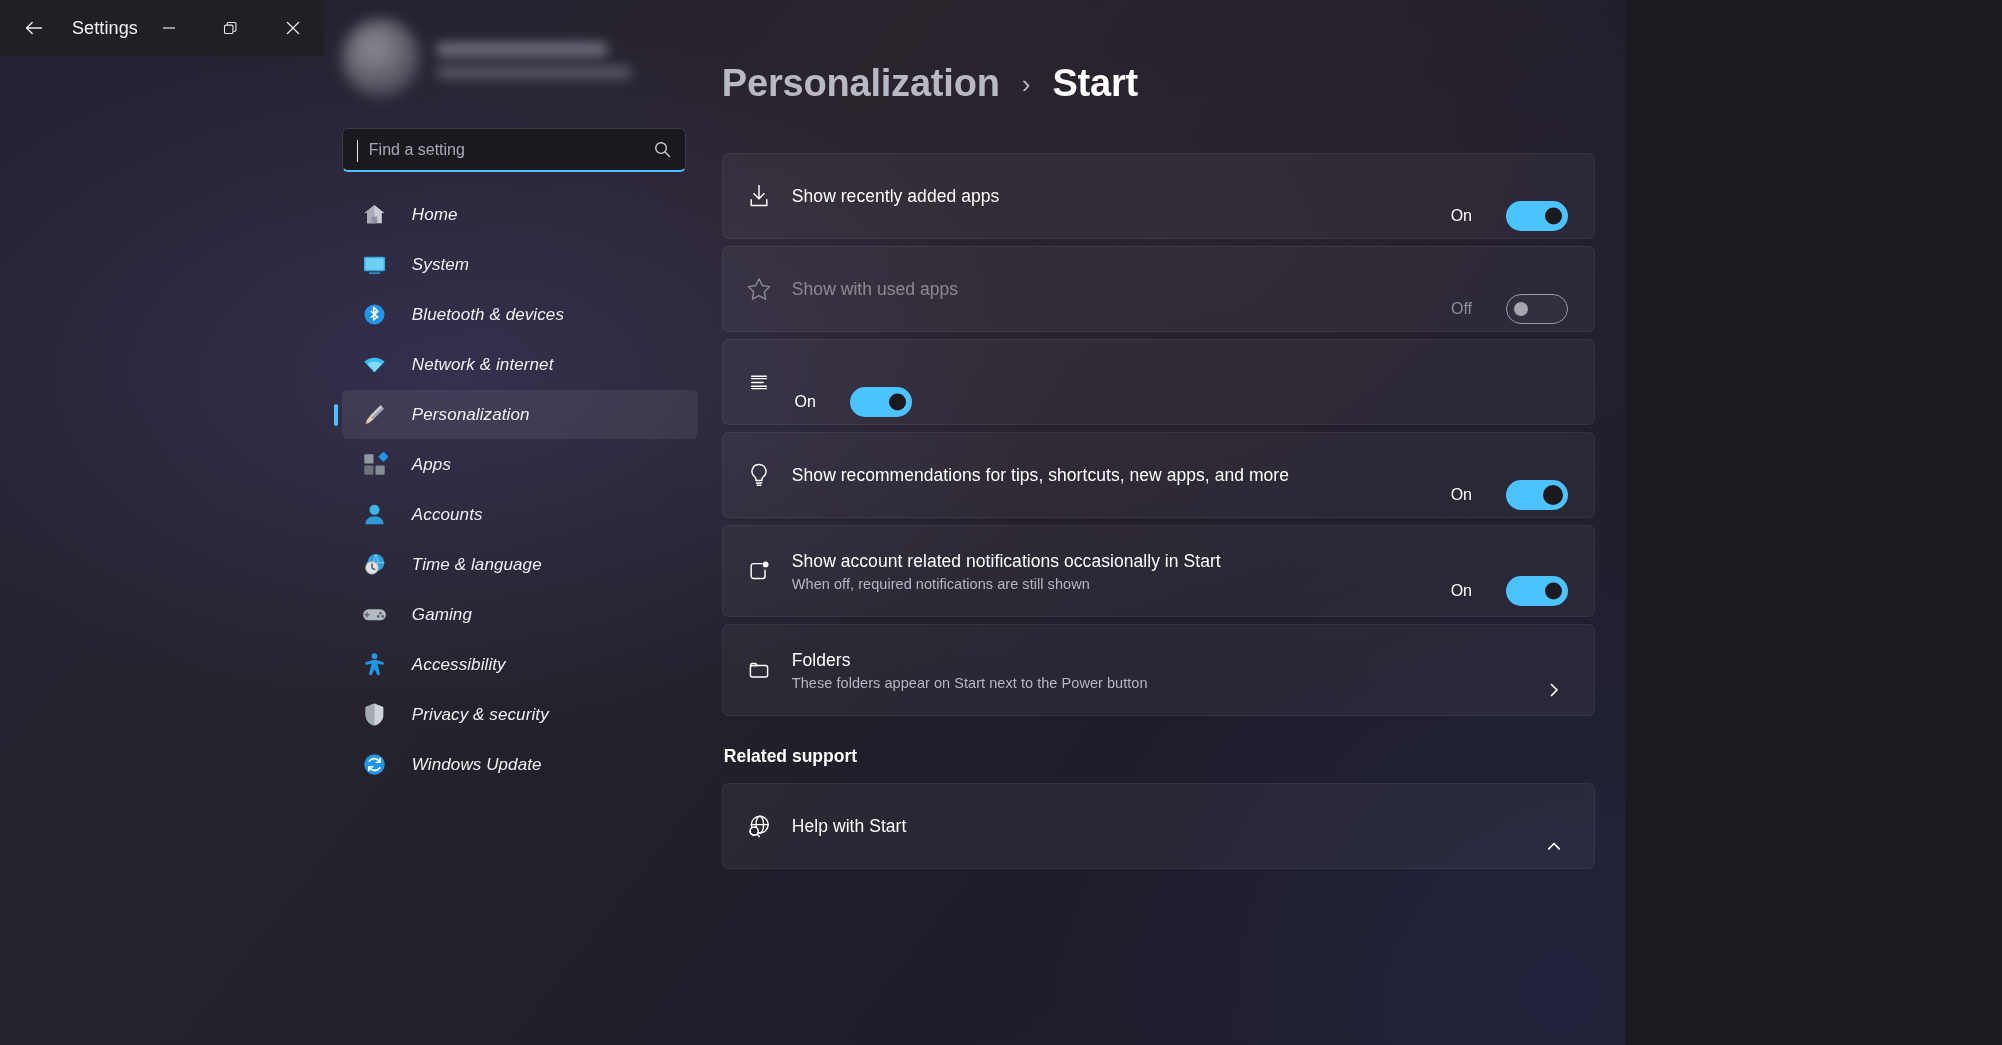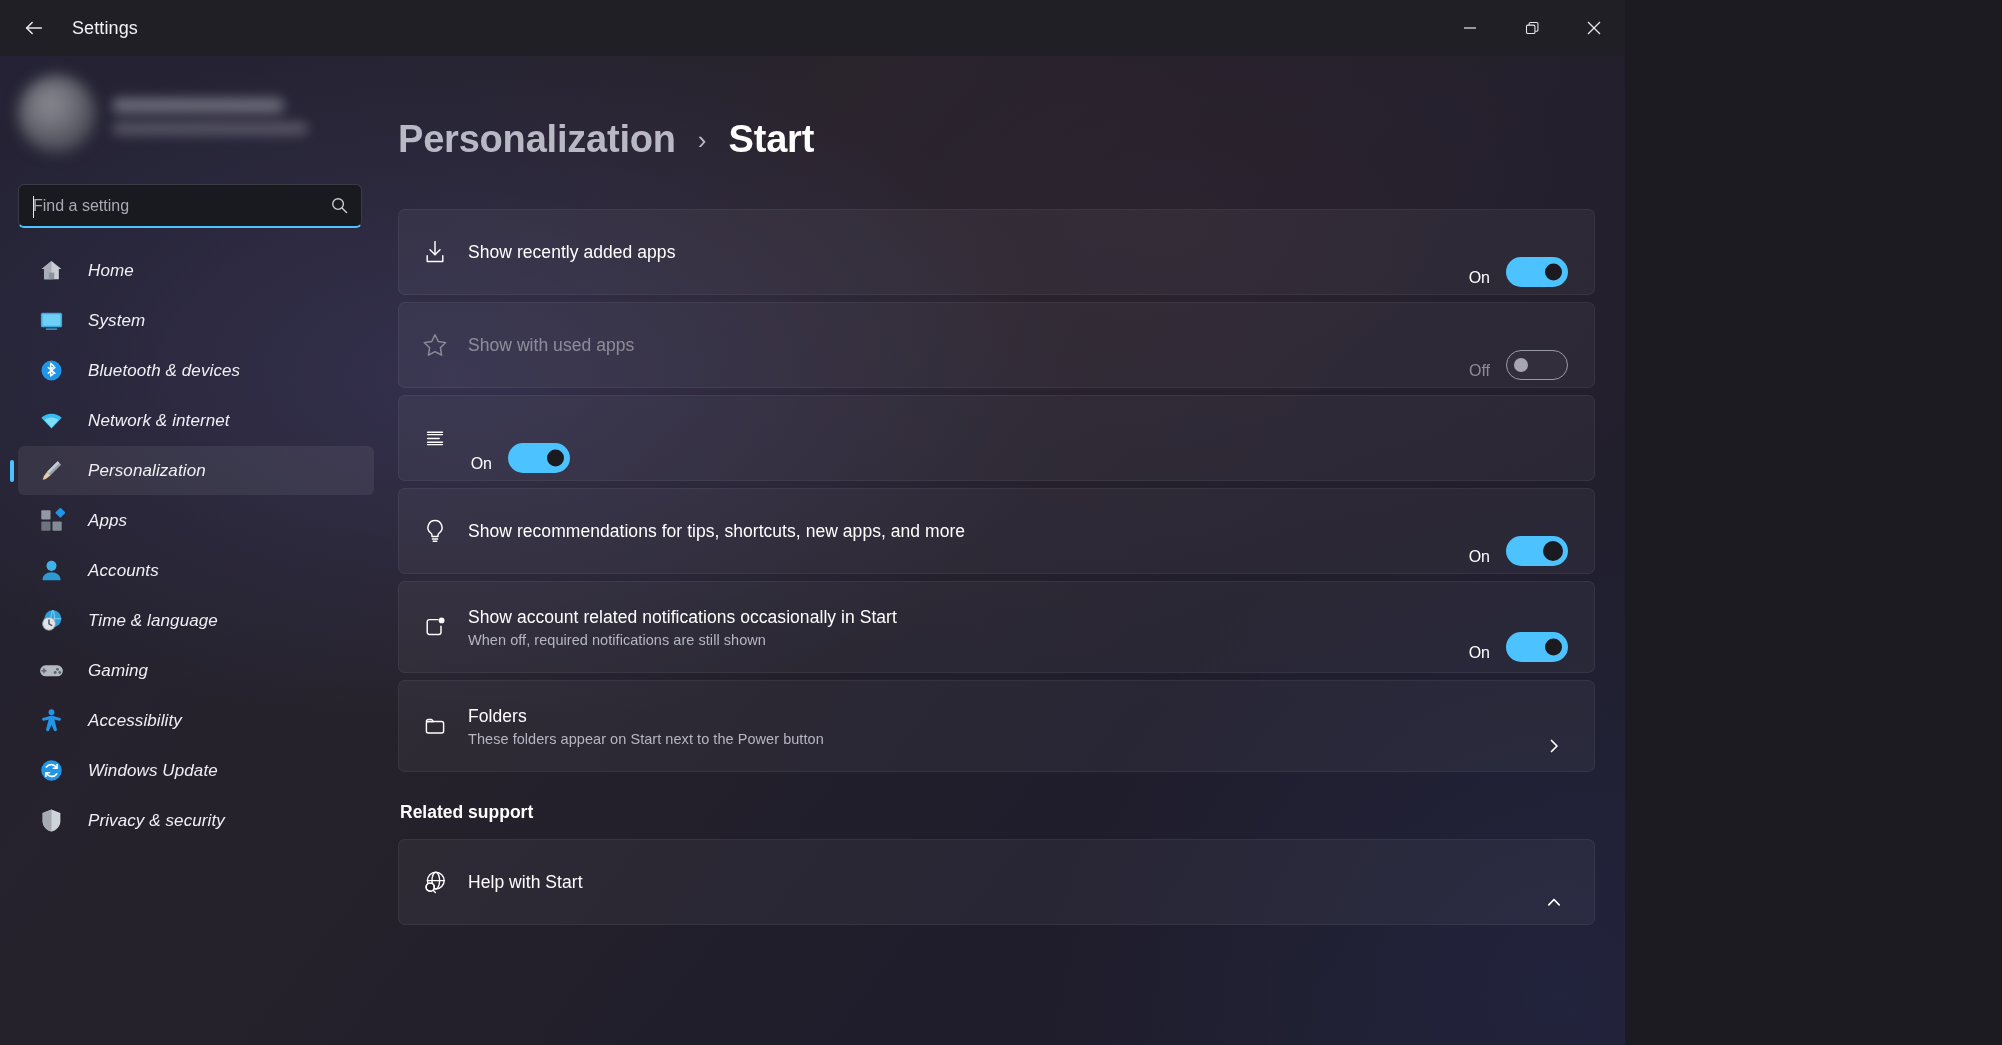--- a/index.html
+++ b/index.html
@@ -5,21 +5,21 @@
   * { margin:0; padding:0; box-sizing:border-box; }
   html,body {
     width:2002px; height:1045px; overflow:hidden;
     background:#1c1b22;
     font-family:"Liberation Sans","DejaVu Sans",sans-serif;
     color:#ffffff;
     -webkit-font-smoothing:antialiased;
   }
 
   
-  #app { position:relative; width:1625px; height:1045px; display:flex; flex-direction:column;border-radius:27px; }
+  #app { position:relative; width:1625px; height:1045px; display:flex; flex-direction:row;border-radius:27px; }
 
   
   #bgwash {
     position:absolute; inset:0;
     background:
       radial-gradient(900px 520px at 28% 36%, rgba(66,62,110,.50) 0%, rgba(40,38,70,0) 68%),
       radial-gradient(1100px 680px at 72% 22%, rgba(58,42,52,.38) 0%, rgba(40,30,40,0) 70%),
       radial-gradient(700px 700px at 96% 95%, rgba(36,40,78,.45) 0%, rgba(30,32,60,0) 72%),
       linear-gradient(128deg,#242235 0%,#26222b 38%,#1f1d2b 70%,#201f2e 100%);
     pointer-events:none;
@@ -72,20 +72,21 @@
     border:1px solid #3b3b46;
     border-bottom:2px solid #4cc2ff;
     border-radius:6px;
     display:flex; align-items:center; padding:0 12px 0 14px;
     position:relative;
   }
   #searchinput {
     flex:1; background:transparent; border:none; outline:none;
     color:#e6e6ea; font-size:16px; font-family:inherit;
     caret-color:#e6e6ea;
+    padding-left:12px;
   }
   #searchinput::placeholder { color:#a9a9b4; }
   #search-caret { position:absolute; left:14px; top:11px; width:1px; height:22px; background:#e9e9ee; }
   #searchicon { flex:0 0 20px; display:flex; align-items:center; justify-content:center; color:#c9c9d2; }
 
   
   #nav { margin-top:18px; padding-left:10px;font-style:italic; }
   .navitem {
     position:relative;
     display:flex; align-items:center; gap:22px;
@@ -120,21 +121,21 @@
     padding:0 26px 0 13px;
     position:relative;
   }
   .card.tall { height:92px; }
   .card.clickable { cursor:pointer; }
   .card.disabled .rowicon, .card.disabled .rowtitle { opacity:.42; }
   .rowicon { width:46px; flex:0 0 46px; display:flex; align-items:center; justify-content:center; color:#ffffff; }
   .rowtext { flex:1; min-width:0; padding-left:10px; display:flex; flex-direction:column; justify-content:center; gap:4px; }
   .rowtitle { font-size:17.5px; color:#ffffff; letter-spacing:.05px; }
   .rowsub { font-size:14.5px; color:#b6b6c2; letter-spacing:.05px; }
-  .rowright { display:flex; align-items:flex-end; gap:16px; flex:0 0 auto;margin-top:40px; }
+  .rowright { display:flex; align-items:center; gap:34px; flex:0 0 auto;margin-top:40px; }
   .togglelabel { font-size:16px; color:#ffffff; min-width:34px; text-align:right; }
   .card.disabled .togglelabel { color:#8d8d99; }
 
   .toggle {
     width:62px; height:30px; border-radius:15px; position:relative; cursor:pointer; flex:0 0 62px;
   }
   .toggle.on { background:#4cc2ff; }
   .toggle.off { background:rgba(255,255,255,.03); border:1.5px solid #9a9aa6; }
   .knob { position:absolute; top:50%; transform:translateY(-50%); border-radius:50%; }
   .toggle.on .knob { right:6px; width:17px; height:17px; background:#1a1a20; }
@@ -314,36 +315,36 @@
               <circle cx="14" cy="5.4" r="3.0" fill="#2196e8"></circle>
               <path d="M14 9.0c-2.2 0-4.6 1.4-8.4 2.2a1.5 1.5 0 0 0 .5 3.0c3.0-.5 4.9-1.2 4.9-1.2l-2.6 10.4a1.6 1.6 0 0 0 3.0.9L14 18.6l2.6 5.7a1.6 1.6 0 0 0 3.0-.9L17 13.0s1.9.7 4.9 1.2a1.5 1.5 0 0 0 .5-3.0C18.6 10.4 16.2 9.0 14 9.0z" fill="#2196e8"></path>
             </svg>
           </span>
           <span class="navlabel">Accessibility</span>
         </div>
 
         <div class="navitem">
           <span class="navicon">
             <svg width="27" height="27" viewBox="0 0 28 28">
+              <path d="M14 2.6 4.8 6.2v8.2c0 5.4 3.9 9.8 9.2 11.0 5.3-1.2 9.2-5.6 9.2-11.0V6.2z" fill="#cfd4da"></path>
+              <path d="M14 2.6 4.8 6.2v8.2c0 5.4 3.9 9.8 9.2 11.0z" fill="#a5abb3"></path>
+            </svg>
+          </span>
+          <span class="navlabel">Privacy &amp; security</span>
+        </div>
+
+        <div class="navitem">
+          <span class="navicon">
+            <svg width="27" height="27" viewBox="0 0 28 28">
               <circle cx="14" cy="14" r="10.6" fill="#2196e8"></circle>
               <path d="M19.2 11.4a6.2 6.2 0 0 0-10.6-1.0M8.8 16.6a6.2 6.2 0 0 0 10.6 1.0" stroke="#ffffff" stroke-width="1.7" fill="none" stroke-linecap="round"></path>
               <path d="M19.8 7.8v3.9h-3.9M8.2 20.2v-3.9h3.9" stroke="#ffffff" stroke-width="1.7" fill="none" stroke-linecap="round" stroke-linejoin="round"></path>
             </svg>
           </span>
           <span class="navlabel">Windows Update</span>
-        </div>
-
-        <div class="navitem">
-          <span class="navicon">
-            <svg width="27" height="27" viewBox="0 0 28 28">
-              <path d="M14 2.6 4.8 6.2v8.2c0 5.4 3.9 9.8 9.2 11.0 5.3-1.2 9.2-5.6 9.2-11.0V6.2z" fill="#cfd4da"></path>
-              <path d="M14 2.6 4.8 6.2v8.2c0 5.4 3.9 9.8 9.2 11.0z" fill="#a5abb3"></path>
-            </svg>
-          </span>
-          <span class="navlabel">Privacy &amp; security</span>
         </div>
 
       </div>
     </div>
 
     <div id="main">
       <div id="mainscroll">
 
         <div id="breadcrumb">
           <span id="bc-parent">Personalization</span>

